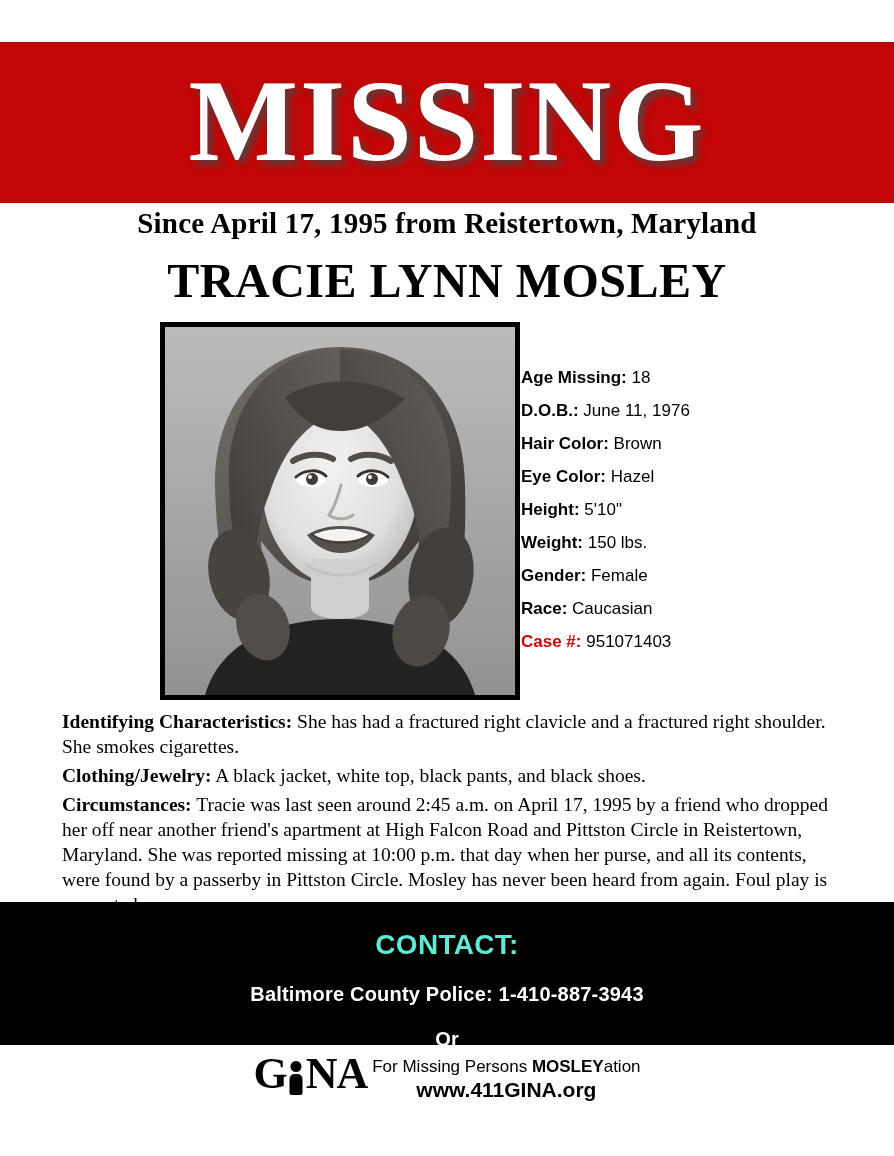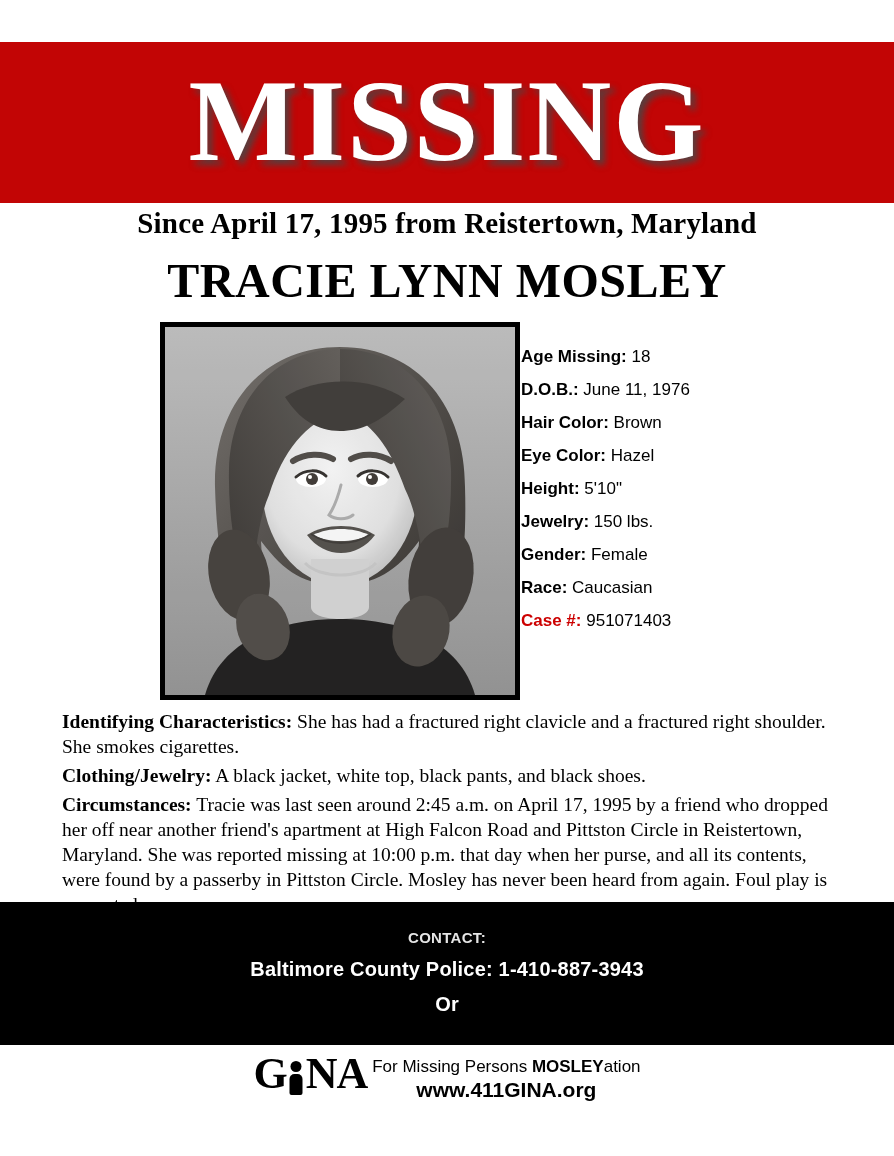--- a/index.html
+++ b/index.html
@@ -81,21 +81,21 @@
     border: 5px solid #000000;
     background: #9a9a9a;
     overflow: hidden;
   }
   .photo-frame svg { display: block; width: 100%; height: 100%; }
 
   
   .details {
     position: absolute;
     left: 521px;
-    top: 347px;
+    top: 368px;
     width: 360px;
     font-family: "Liberation Sans", sans-serif;
     font-size: 17px;
   }
   .detail-row {
     margin-bottom: 13.5px;
     white-space: nowrap;
     line-height: 1.15;
   }
   .detail-label { font-weight: bold; }
@@ -121,31 +121,31 @@
     position: absolute;
     left: 0;
     top: 902px;
     width: 894px;
     height: 143px;
     background: #000000;
     text-align: center;
     font-family: "Liberation Sans", sans-serif;
   }
   .contact-heading {
-    color: #e5e5e5;
-    font-weight: bold;
-    font-size: 15px;
+    color: #5eead4;
+    font-weight: bold;
+    font-size: 28px;
     padding-top: 27px;
     letter-spacing: 0.3px;
   }
   .contact-line {
     color: #ffffff;
     font-weight: bold;
     font-size: 20px;
-    margin-top: 12px;
+    margin-top: 22px;
     letter-spacing: 0.2px;
   }
   .contact-line.small { }
 
   
   .logo-footer {
     position: absolute;
     left: 0;
     top: 1053px;
     width: 894px;
@@ -295,21 +295,21 @@
     </div>
     <div class="detail-row">
       <span class="detail-label">Eye Color:</span>
       <span class="detail-value">Hazel</span>
     </div>
     <div class="detail-row">
       <span class="detail-label">Height:</span>
       <span class="detail-value">5'10"</span>
     </div>
     <div class="detail-row">
-      <span class="detail-label">Jewelry:</span>
+      <span class="detail-label">Weight:</span>
       <span class="detail-value">150 lbs.</span>
     </div>
     <div class="detail-row">
       <span class="detail-label">Gender:</span>
       <span class="detail-value">Female</span>
     </div>
     <div class="detail-row">
       <span class="detail-label">Race:</span>
       <span class="detail-value">Caucasian</span>
     </div>

